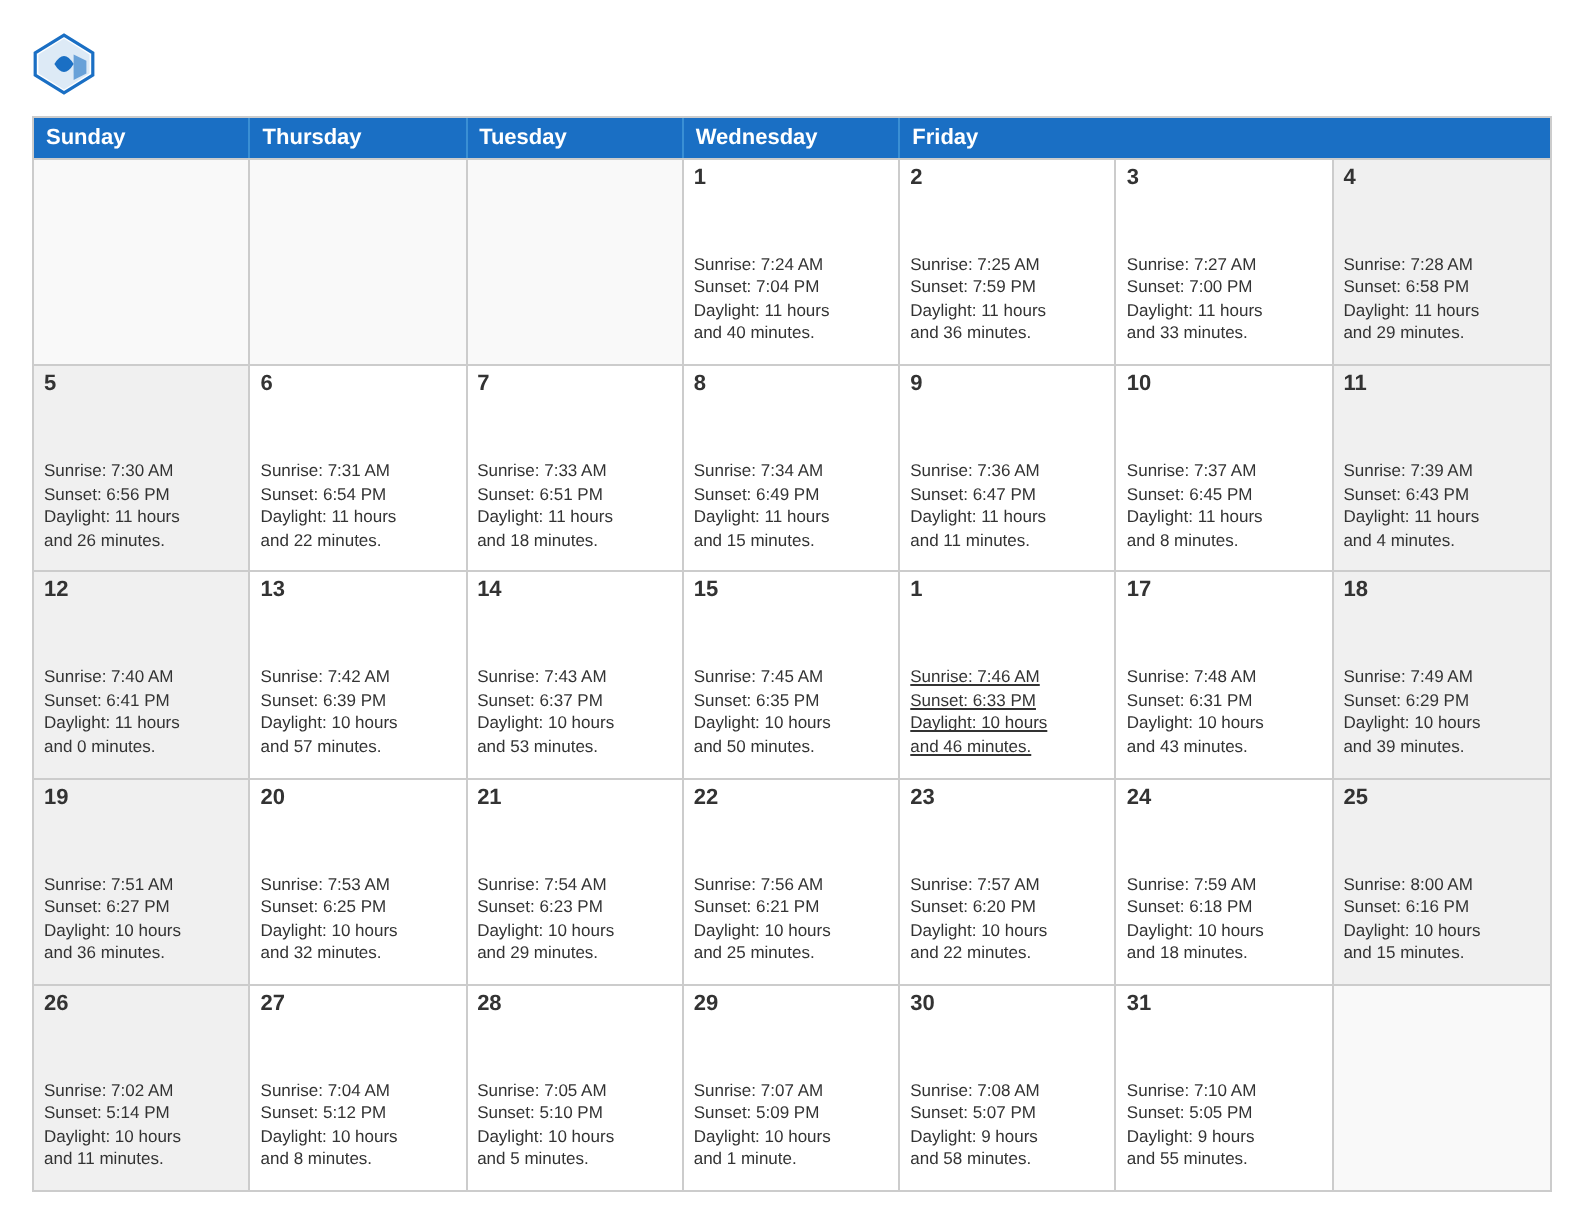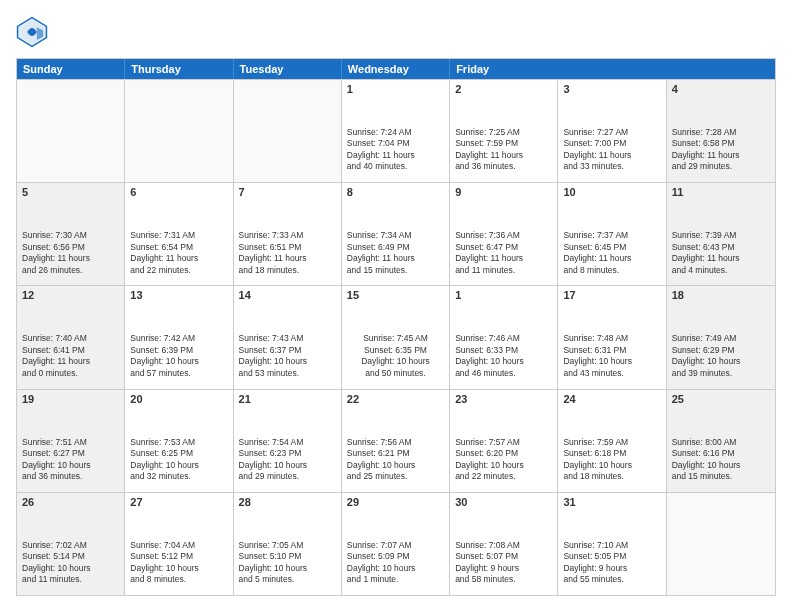--- a/index.html
+++ b/index.html
@@ -241,28 +241,28 @@
           </div>
           <div class="cal-cell">
             <span class="day-number">14</span>
             <div class="cell-info" style="white-space: pre-line;">Sunrise: 7:43 AM
 Sunset: 6:37 PM
 Daylight: 10 hours
 and 53 minutes.</div>
           </div>
           <div class="cal-cell">
             <span class="day-number">15</span>
-            <div class="cell-info" style="white-space: pre-line; text-align: center;">Sunrise: 7:45 AM
+            <div class="cell-info" style="white-space: pre-line;">Sunrise: 7:45 AM
 Sunset: 6:35 PM
 Daylight: 10 hours
 and 50 minutes.</div>
           </div>
           <div class="cal-cell">
             <span class="day-number">1</span>
-            <div class="cell-info" style="white-space: pre-line;">Sunrise: 7:46 AM
+            <div class="cell-info" style="white-space: pre-line; text-decoration: underline;">Sunrise: 7:46 AM
 Sunset: 6:33 PM
 Daylight: 10 hours
 and 46 minutes.</div>
           </div>
           <div class="cal-cell">
             <span class="day-number">17</span>
             <div class="cell-info" style="white-space: pre-line;">Sunrise: 7:48 AM
 Sunset: 6:31 PM
 Daylight: 10 hours
 and 43 minutes.</div>

